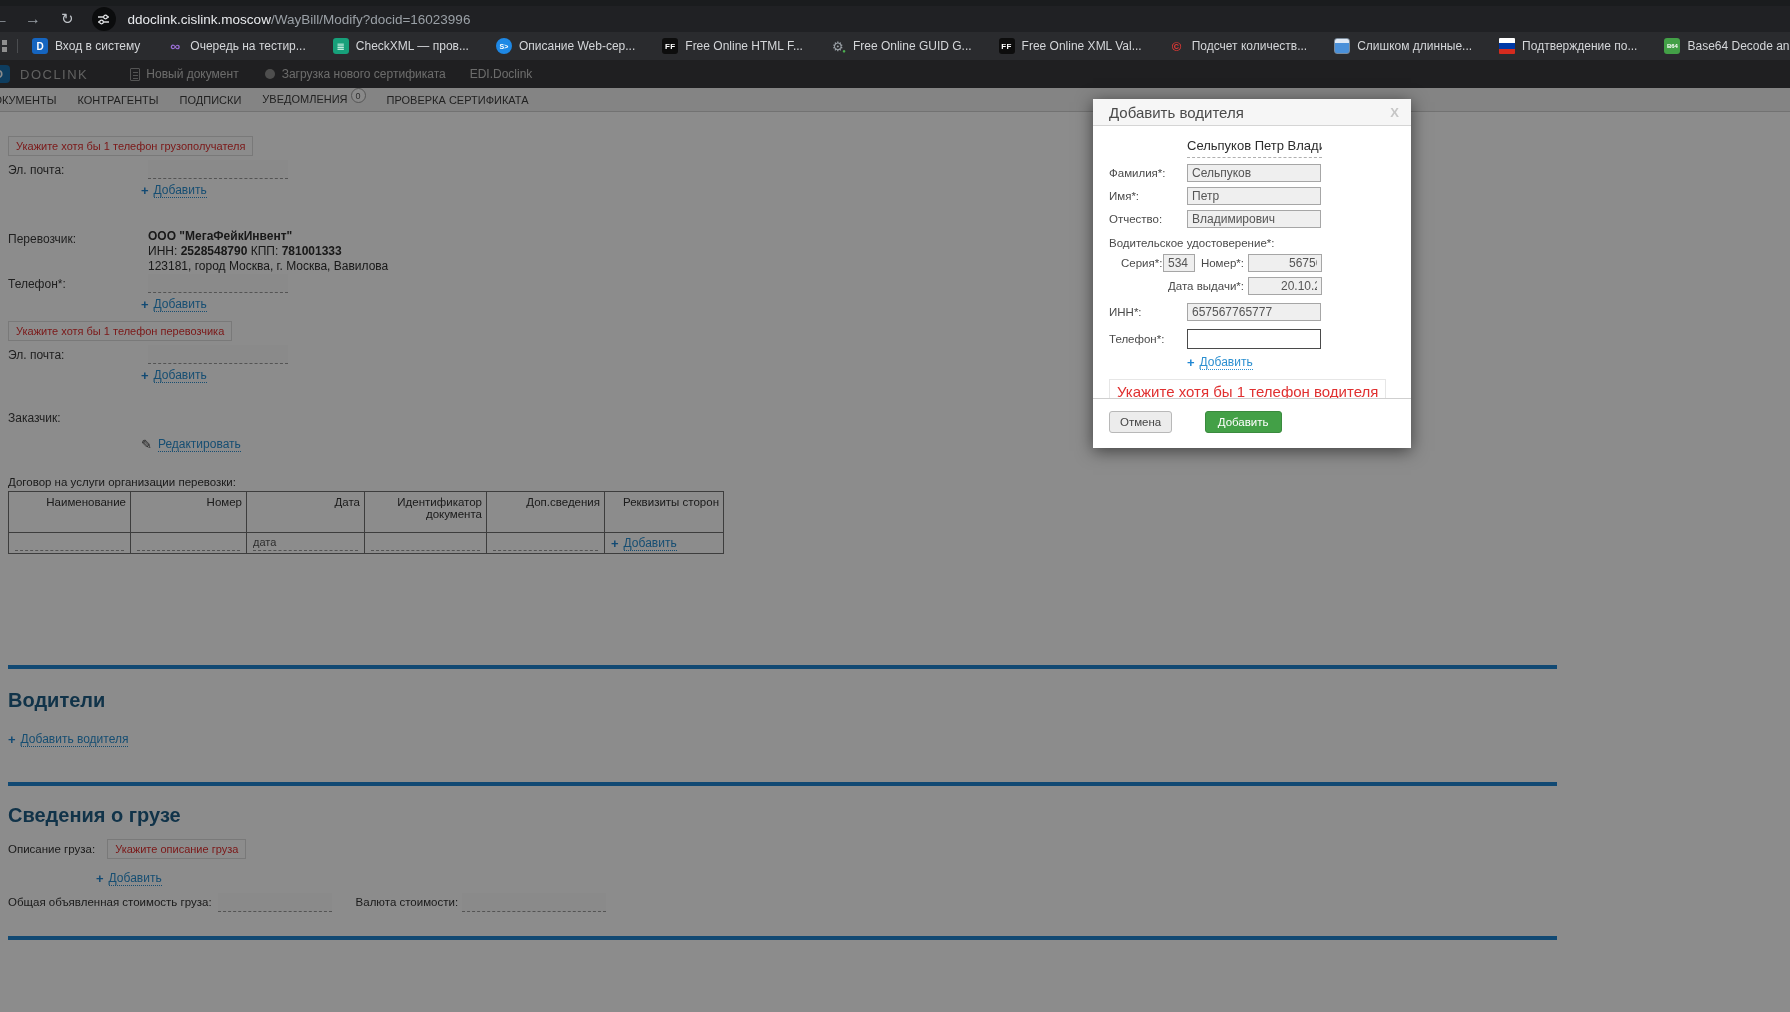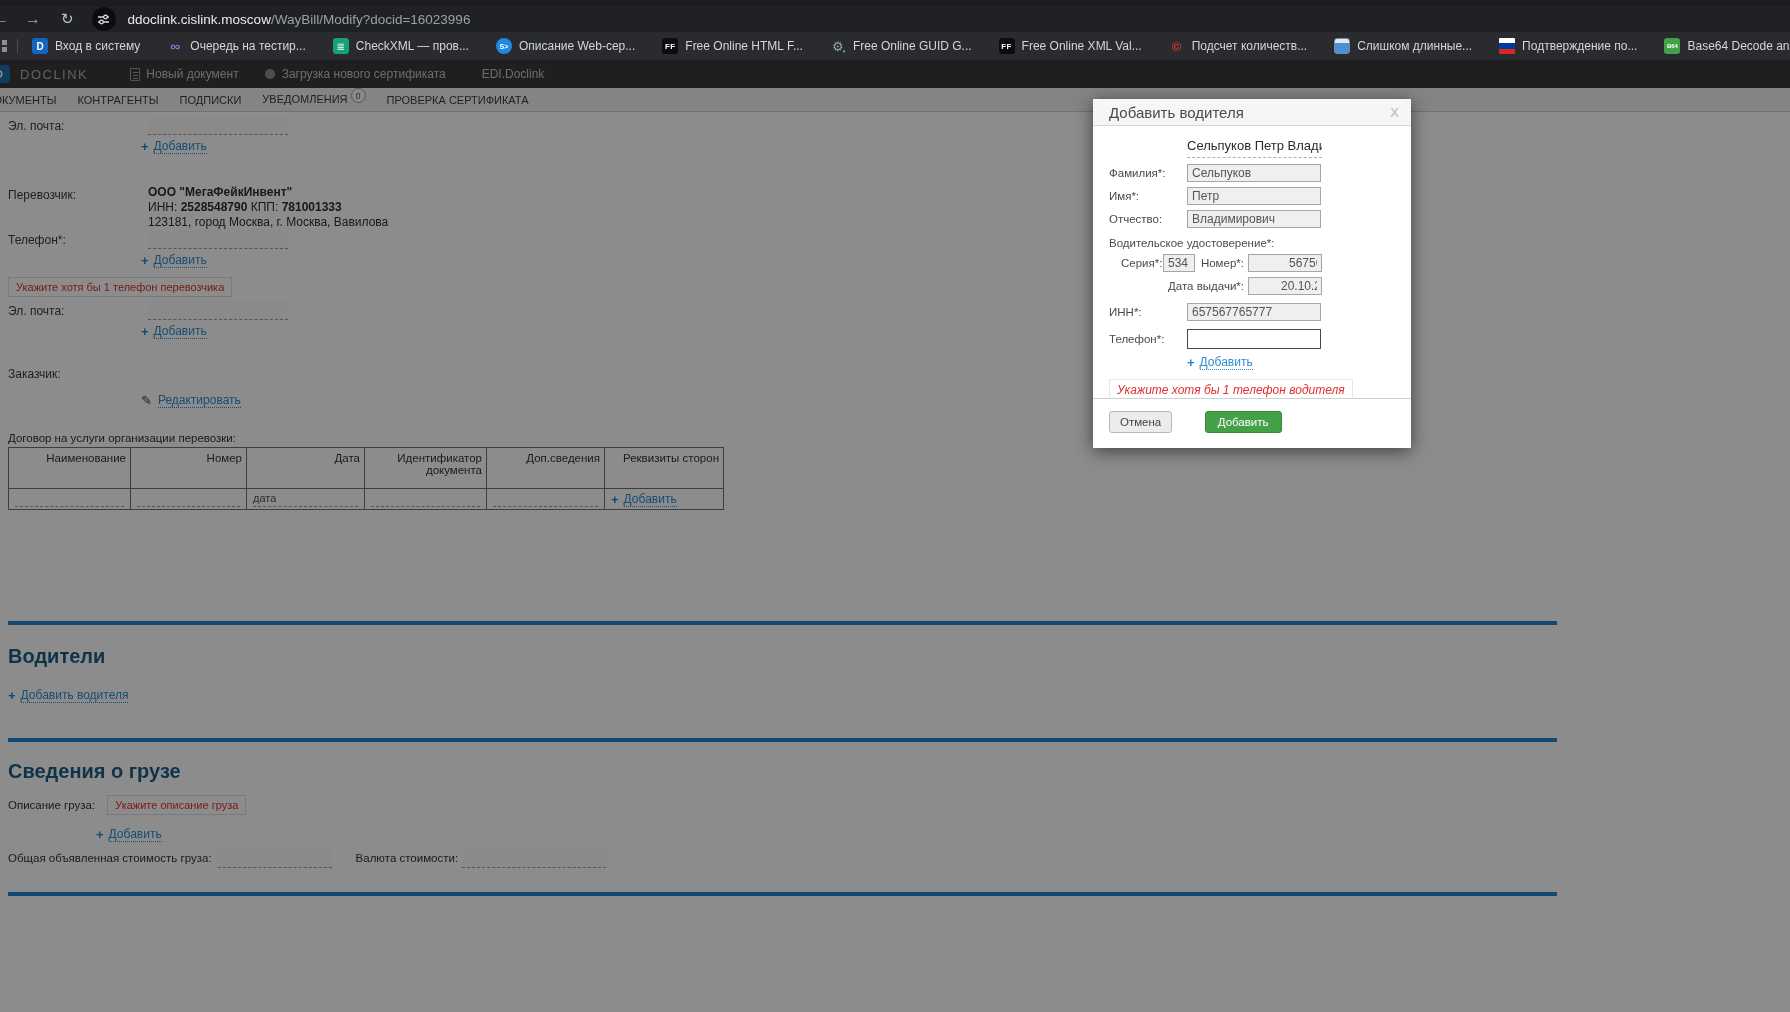--- a/index.html
+++ b/index.html
@@ -101,21 +101,21 @@
                   white-space:nowrap; overflow:hidden; border-bottom:1px dashed #b0b0b0; }
   .mrow { display:flex; align-items:center; margin-top:5px; }
   .mlabel { width:78px; font-size:11.5px; color:#4a4a4a; flex:none; }
   input.mm { height:18px; border:1px solid #a6a6a6; background:#efefef; color:#555;
              font-size:12px; padding:1px 4px; width:134px; font-family:inherit; }
   input.mm-active { background:#fff; border:1px solid #4a4a4a; height:20px; }
   .lic-lbl { margin-top:9px; font-size:11.5px; color:#4a4a4a; }
   .sr-lbl { font-size:11.5px; color:#4a4a4a; }
   .m-add { margin:4px 0 0 78px; }
   .m-err { margin-top:8px; }
-  .m-err .err-box { font-size:12px; border-color:#e6e6e6;font-style:italic; }
+  .m-err .err-box { font-size:15px; border-color:#e6e6e6; }
   .m-footer { position:absolute; left:0; right:0; bottom:0; height:50px; border-top:1px solid #cfcfcf;
               padding:12px 0 0 16px; background:#fff; }
   .btn-cancel { padding:4px 10px; background:#ececec; border:1px solid #b8b8b8; border-radius:3px;
                 font-size:11.5px; color:#444; font-family:inherit; cursor:pointer; }
   .btn-submit { margin-left:28px; padding:4px 12px; background:#43a047; border:1px solid #3a8a3e; border-radius:3px;
                 font-size:11.5px; color:#fff; font-family:inherit; cursor:pointer; }
 
   .mt2{margin-top:2px}.mt3{margin-top:3px}.mt4{margin-top:4px}.mt6{margin-top:6px}.mt8{margin-top:8px}
   .mt10{margin-top:10px}.mt12{margin-top:12px}.mt18{margin-top:18px}.mt20{margin-top:20px}
   .mt24{margin-top:24px}.mt30{margin-top:30px}.mt34{margin-top:34px}.mt36{margin-top:24px}
@@ -200,37 +200,38 @@
     <span class="logo-chip">D</span>
     <span class="brand">DOCLINK</span>
     <span class="hdr-item" style="margin-left:42px">
       <span class="doc-ic"></span>
       <span>Новый документ</span>
     </span>
     <span class="hdr-item" style="margin-left:26px">
       <span class="dot-ic"></span>
       <span>Загрузка нового сертификата</span>
     </span>
-    <span class="hdr-item" style="margin-left:36px">
+    <span class="hdr-item" style="margin-left:24px">
       <span>EDI.Doclink</span>
     </span>
   </div>
 
   <div class="nav">
     <span class="nav-item">ДОКУМЕНТЫ</span>
     <span class="nav-item">КОНТРАГЕНТЫ</span>
     <span class="nav-item">ПОДПИСКИ</span>
     <span class="nav-item">
       <span>УВЕДОМЛЕНИЯ</span><span class="badge">0</span>
     </span>
     <span class="nav-item">ПРОВЕРКА СЕРТИФИКАТА</span>
   </div>
 
   <div class="content">
 
+    <div class="mt24"><span class="err-box">Укажите хотя бы 1 телефон грузополучателя</span></div>
 
     <div class="frow mt4">
       <span class="flabel">Эл. почта:</span>
       <span class="dash-field"></span>
     </div>
     <div class="ml133 mt2">
       <span class="add-link">
         <span class="plus">+</span>
         <span class="lnk">Добавить</span>
       </span>

